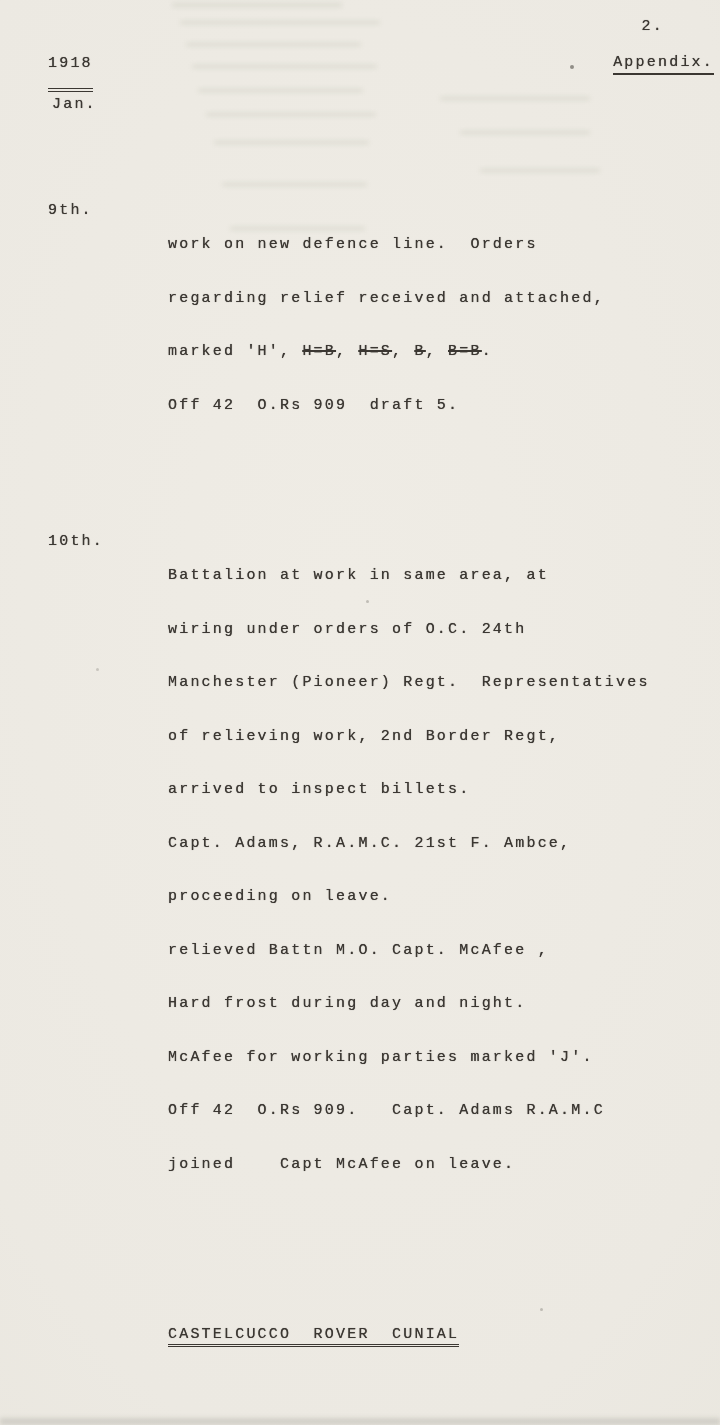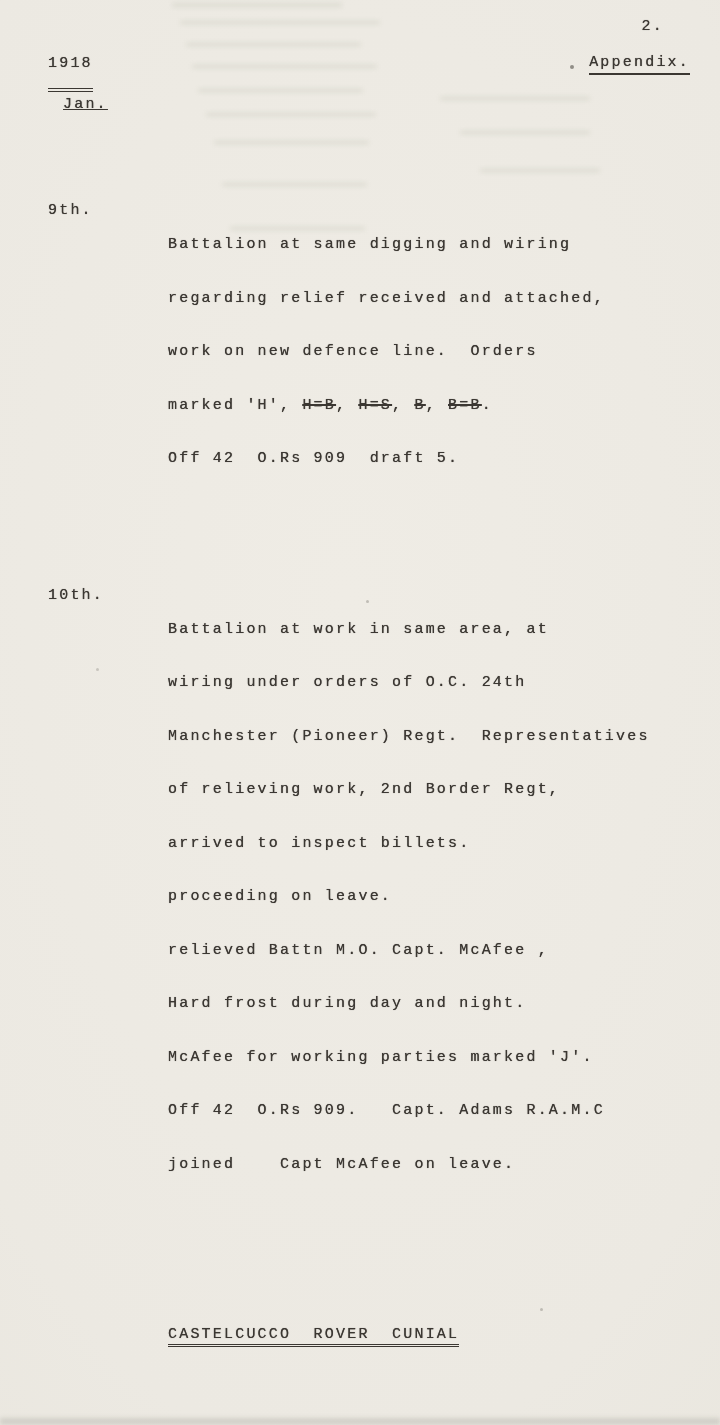--- a/index.html
+++ b/index.html
@@ -18,25 +18,25 @@
   }
   .ink {
     color: #3b3732;
     text-shadow: 0 0 0.7px rgba(52,48,44,0.85);
     letter-spacing: 2.2px;
     font-size: 15px;
     white-space: pre;
   }
   
   .page-number    { position: absolute; top: 18px;  right: 56px; }
-  .appendix       { position: absolute; top: 54px;  right: 30px;
+  .appendix       { position: absolute; top: 54px;  right: 6px;
                     border-bottom: 2.5px solid #3b3732; padding-bottom: 2px; }
   .year           { position: absolute; top: 55px;  left: 48px;
                     border-bottom: 4px double #3b3732; padding-bottom: 16px; }
-  .month          { position: absolute; top: 96px;  left: 63px; text-decoration: underline; }
+  .month          { position: absolute; top: 96px;  left: 52px; }
 
   
   .diary {
     position: absolute;
     top: 133px;
     left: 48px;
     right: 4px;
   }
   .entry {
     display: flex;
@@ -114,37 +114,37 @@
 <div class="ink appendix">Appendix.</div>
 <div class="ink year">1918</div>
 <div class="ink month">Jan.</div>
 
 <div class="diary ink">
 
   
   <div class="entry">
     <div class="date-col">9th.</div>
     <div class="text-col">
-      <div class="line">Battalion at same digging and wiring</div>
+      <div class="line">work on new defence line.  Orders</div>
       <div class="line">regarding relief received and attached,</div>
-      <div class="line">work on new defence line.  Orders</div>
       <div class="line"><span>marked 'H', </span><s>H=B</s><span>, </span><s>H=S</s><span>, </span><s>B</s><span>, </span><s>B=B</s><span>.</span></div>
       <div class="line">Off 42  O.Rs 909  draft 5.</div>
     </div>
   </div>
 
   
   <div class="entry">
     <div class="date-col">10th.</div>
     <div class="text-col">
       <div class="line">Battalion at work in same area, at</div>
       <div class="line">wiring under orders of O.C. 24th</div>
       <div class="line">Manchester (Pioneer) Regt.  Representatives</div>
       <div class="line">of relieving work, 2nd Border Regt,</div>
       <div class="line">arrived to inspect billets.</div>
+      <div class="line">Capt. Adams, R.A.M.C. 21st F. Ambce,</div>
       <div class="line">proceeding on leave.</div>
       <div class="line">relieved Battn M.O. Capt. McAfee ,</div>
       <div class="line">Hard frost during day and night.</div>
       <div class="line">McAfee for working parties marked 'J'.</div>
       <div class="line">Off 42  O.Rs 909.   Capt. Adams R.A.M.C</div>
       <div class="line">joined    Capt McAfee on leave.</div>
     </div>
   </div>
 
   

